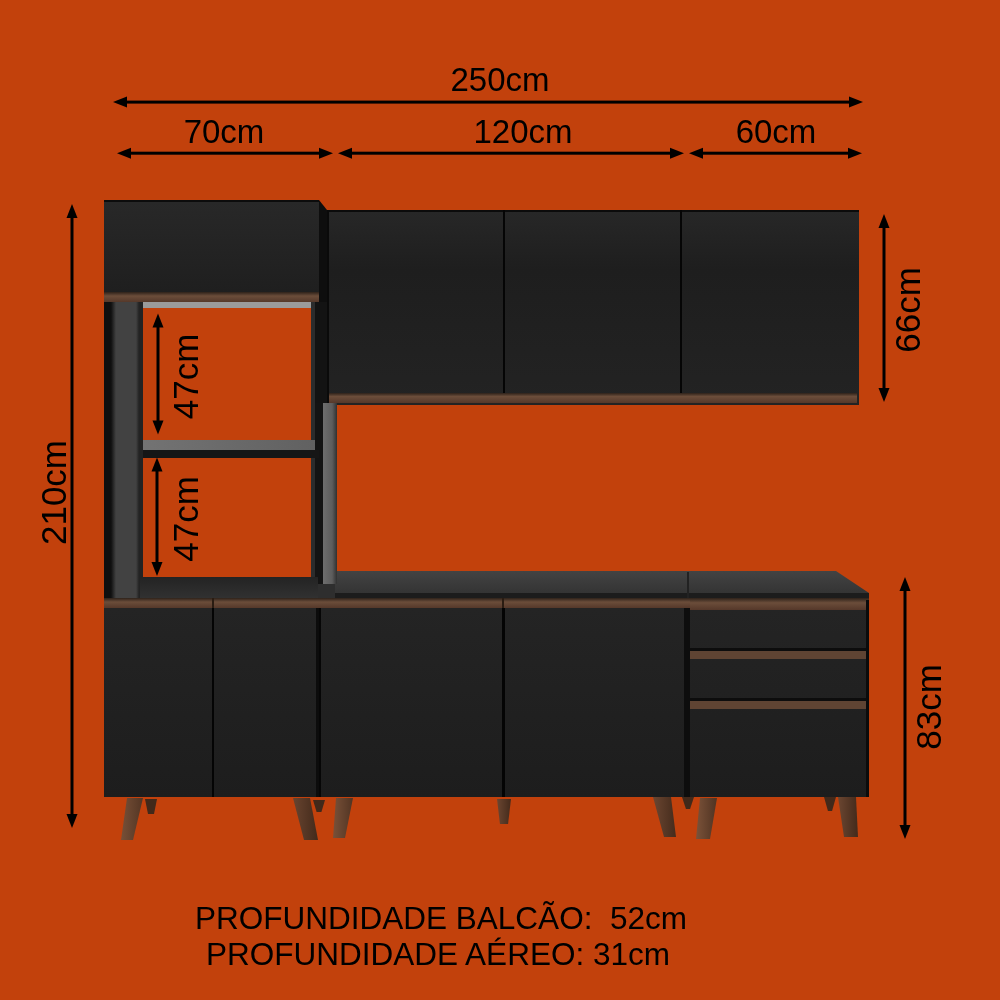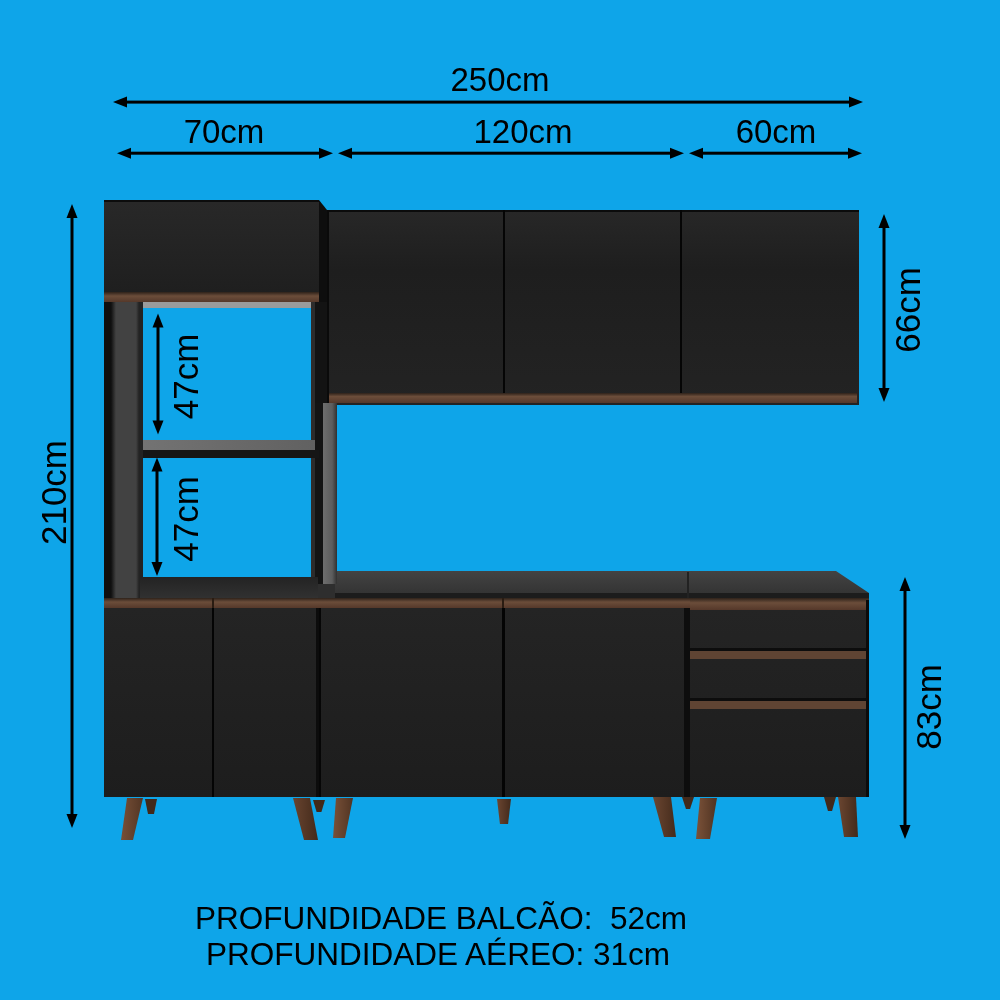--- a/index.html
+++ b/index.html
@@ -1,17 +1,17 @@
 <!DOCTYPE html>
 <html><head>
 <meta charset="utf-8">
 <style>
   html,body{margin:0;padding:0;}
   body{width:1000px;height:1000px;background:#fff;font-family:"Liberation Sans",sans-serif;}
-  .page{position:relative;width:1000px;height:1000px;overflow:hidden;background:#0ea5e9;}
+  .page{position:relative;width:1000px;height:1000px;overflow:hidden;background:#c2410c;}
   .abs{position:absolute;}
 </style>
 </head>
 <body>
 <div class="page">
 
   <div class="abs" style="left:327px;top:210px;width:530px;height:193px;background:linear-gradient(180deg,#272727,#1e1e1e 30%,#232323);border-top:2px solid #0b0b0b;border-left:2px solid #0a0a0a;"></div>
 
   <div class="abs" style="left:503px;top:210px;width:2px;height:183px;background:#050505;"></div>
 

